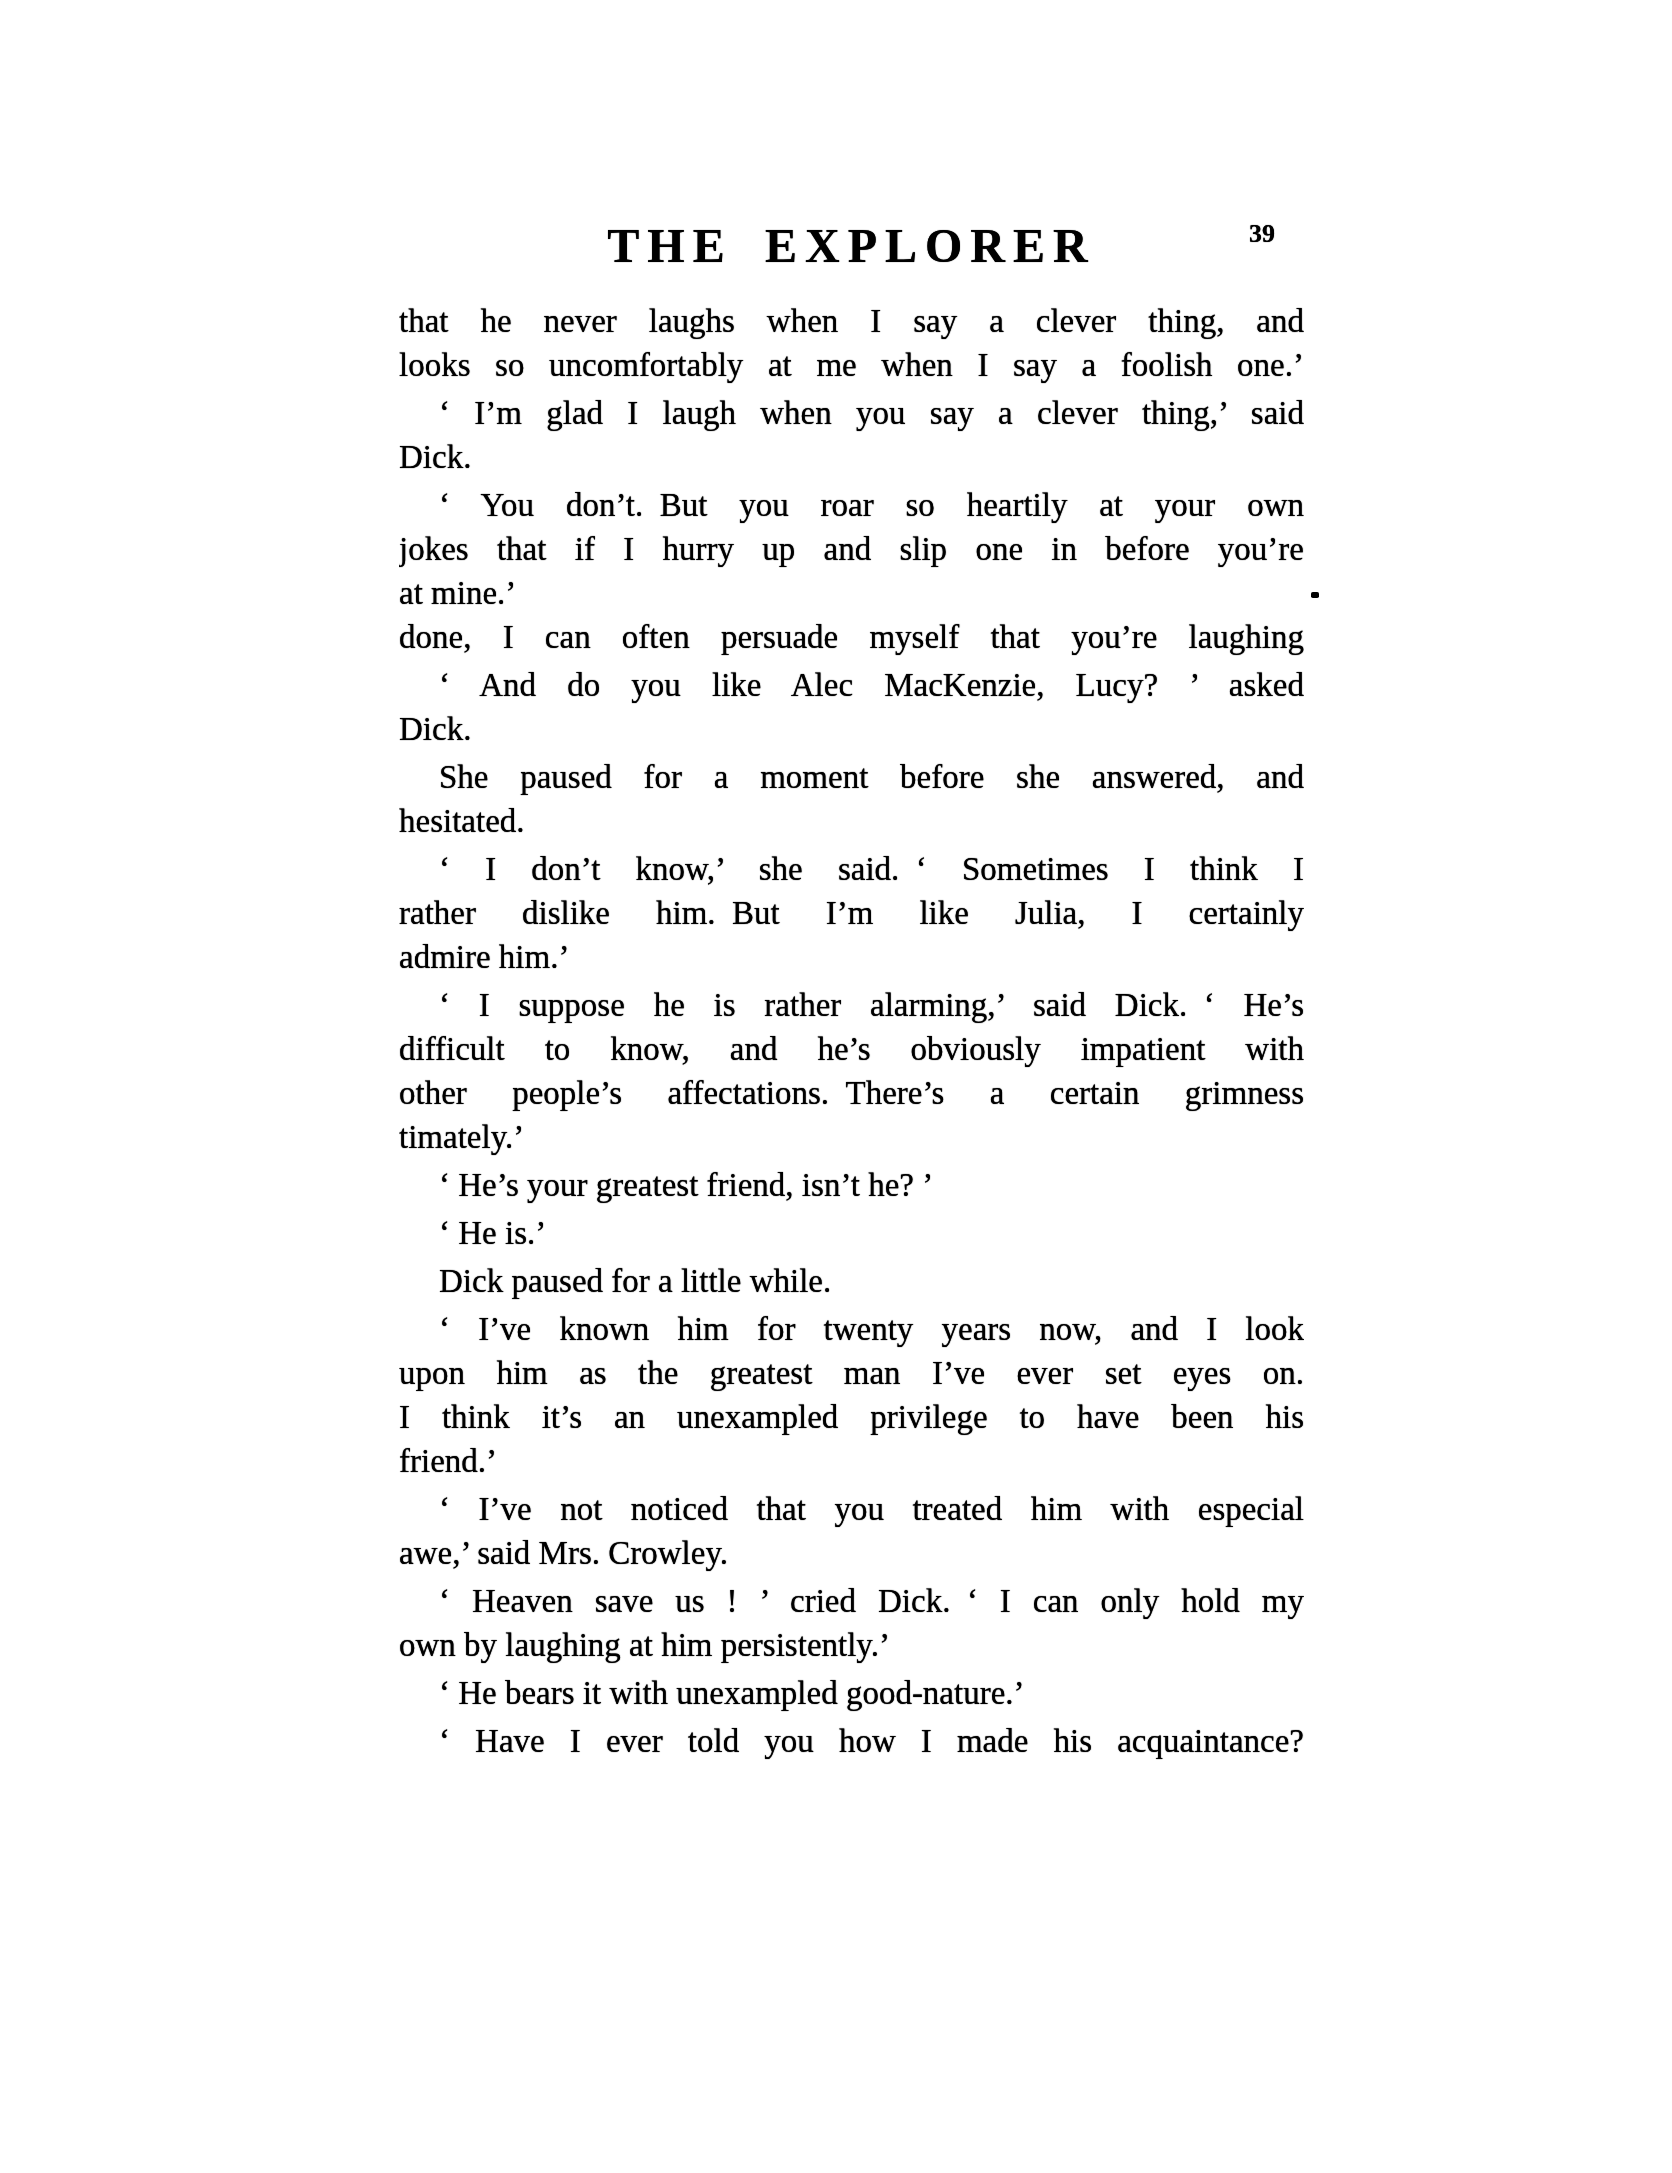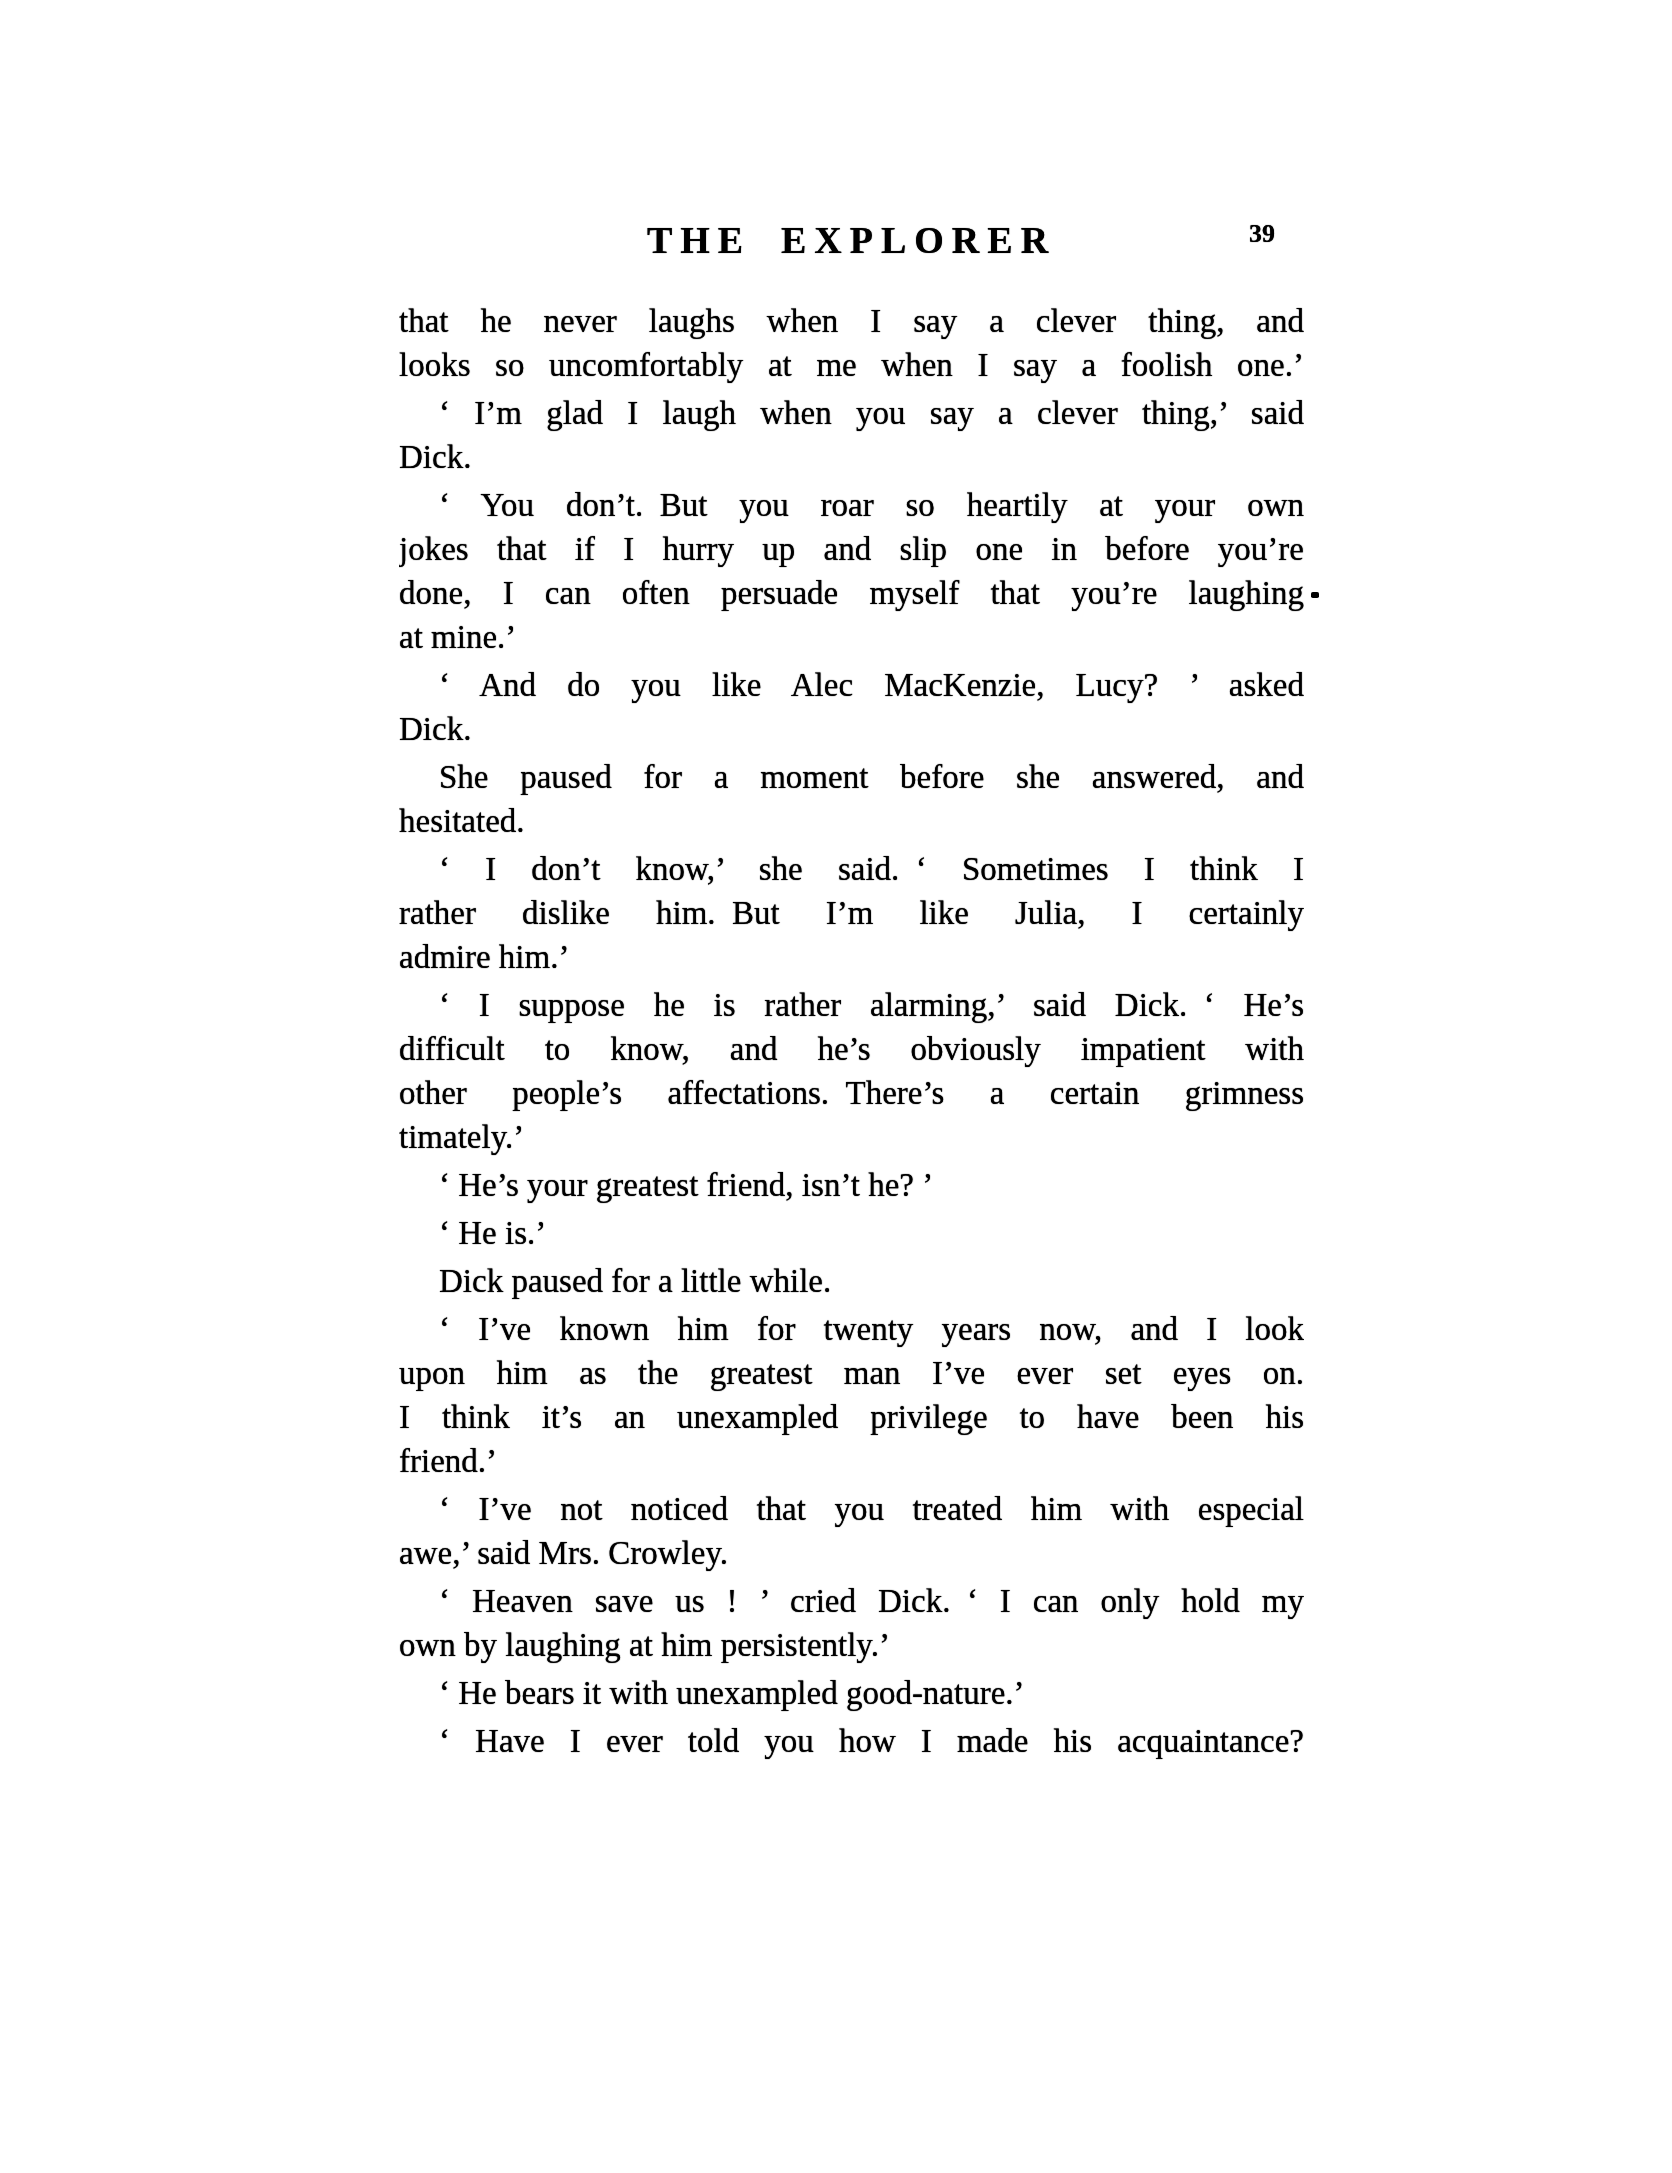--- a/index.html
+++ b/index.html
@@ -19,21 +19,21 @@
   .header {
     position: absolute;
     left: 395px;
     top: 218px;
     width: 913px;
     height: 46px;
   }
   .title {
     display: block;
     text-align: center;
-    font-size: 38px;
+    font-size: 48px;
     font-weight: bold;
     letter-spacing: 8px;
     word-spacing: 12.3px;
     text-shadow: 0 0 0.9px #000;
     white-space: nowrap;
   }
   .pagenum {
     position: absolute;
     right: 33px;
     top: 0.9px;
@@ -82,22 +82,22 @@
         <div class="line j">that he never laughs when I say a clever thing, and</div>
         <div class="line j">looks so uncomfortably at me when I say a foolish one.’</div>
       </div>
       <div class="para indent">
         <div class="line j">‘ I’m glad I laugh when you say a clever thing,’ said</div>
         <div class="line">Dick.</div>
       </div>
       <div class="para indent">
         <div class="line j">‘ You don’t. But you roar so heartily at your own</div>
         <div class="line j">jokes that if I hurry up and slip one in before you’re</div>
+        <div class="line">at mine.’</div>
         <div class="line j">done, I can often persuade myself that you’re laughing</div>
-        <div class="line">at mine.’</div>
       </div>
       <div class="para indent">
         <div class="line j">‘ And do you like Alec MacKenzie, Lucy? ’ asked</div>
         <div class="line">Dick.</div>
       </div>
       <div class="para indent">
         <div class="line j">She paused for a moment before she answered, and</div>
         <div class="line">hesitated.</div>
       </div>
       <div class="para indent">

